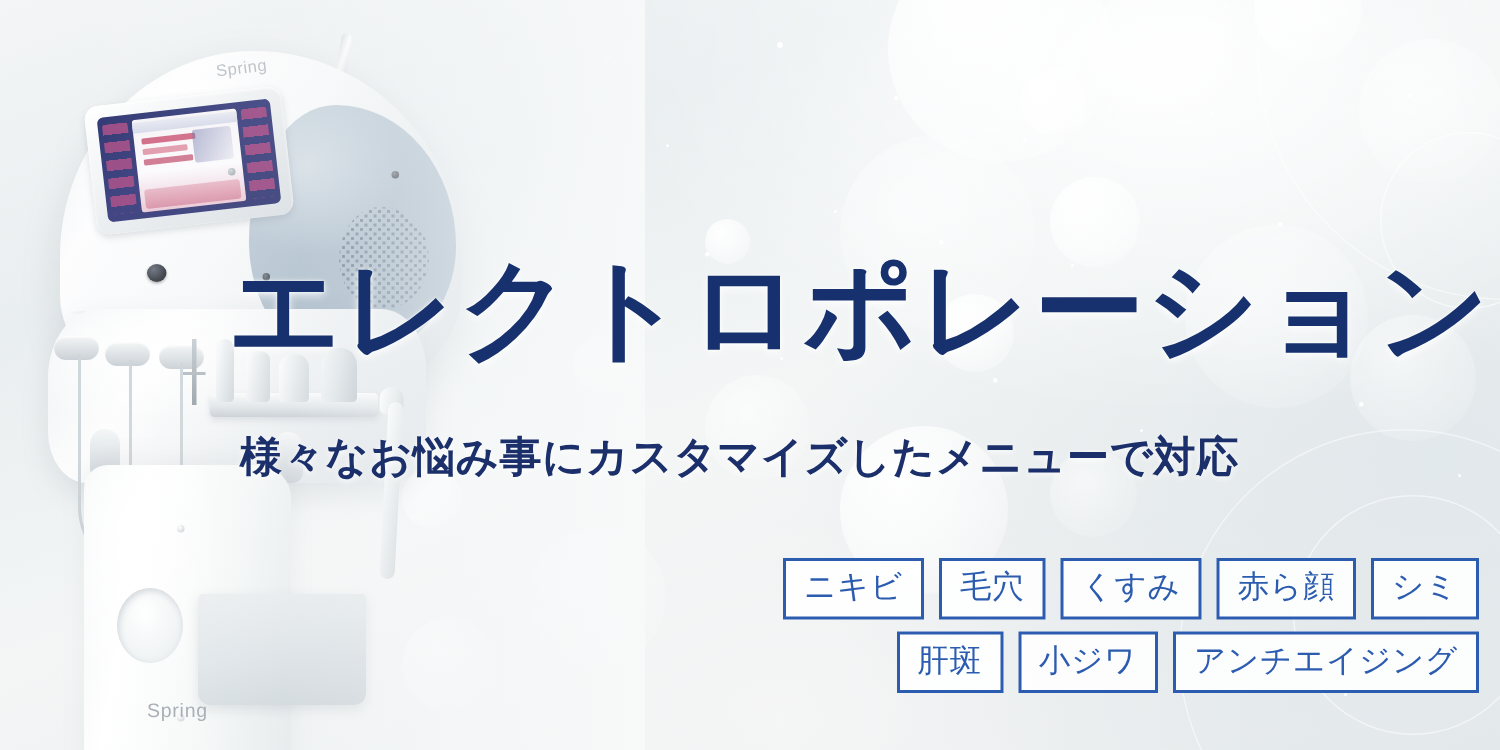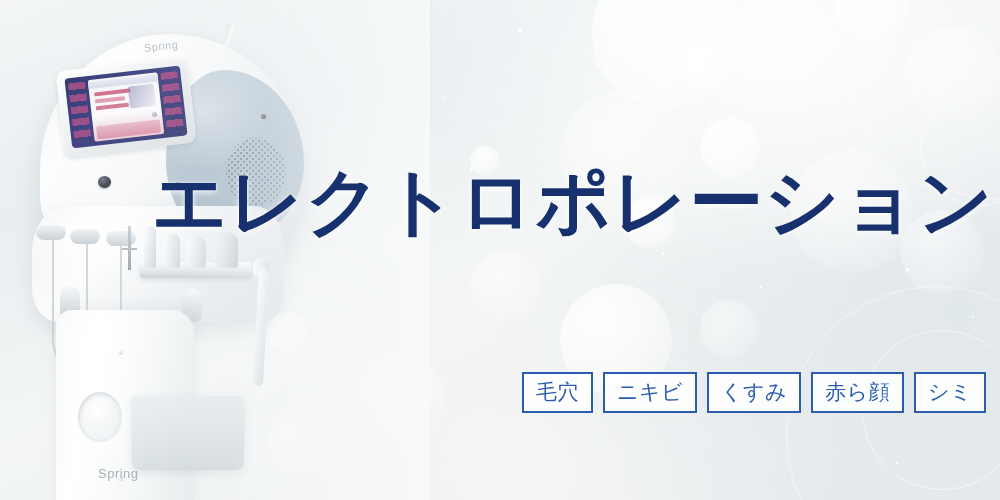--- a/index.html
+++ b/index.html
@@ -331,21 +331,21 @@
     -webkit-background-clip: text;
     background-clip: text;
     -webkit-text-fill-color: transparent;
     text-shadow: 0 1px 0 rgba(255,255,255,0.55);
     white-space: nowrap;
   }
 
   .headline {
     position: absolute;
     left: 152px; top: 170px;
-    font-family: Liberation Mono, monospace;
+    font-family: Liberation Serif, serif;
     font-size: 74px;
     font-weight: 700;
     letter-spacing: 1px;
     line-height: 1;
     color: #17306e;
     text-shadow: 0 2px 6px rgba(255,255,255,0.8), 0 0 2px rgba(255,255,255,0.9);
     white-space: nowrap;
   }
 
   .subline {
@@ -495,25 +495,31 @@
     <div class="col-dimple"></div>
     <div class="col-dot d1"></div>
     <div class="col-dot d2"></div>
     <div class="brand-bottom">Spring</div>
   </div>
 
   <div class="veil"></div>
 
   <div class="copy">
     <div class="headline">エレクトロポレーション</div>
+    <div class="subline">様々なお悩み事にカスタマイズしたメニューで対応</div>
   </div>
 
   <div class="tags">
     <div class="tag-row">
+      <div class="tag">ニキビ</div>
       <div class="tag">毛穴</div>
-      <div class="tag">ニキビ</div>
       <div class="tag">くすみ</div>
       <div class="tag">赤ら顔</div>
       <div class="tag">シミ</div>
     </div>
+    <div class="tag-row">
+      <div class="tag">肝斑</div>
+      <div class="tag">小ジワ</div>
+      <div class="tag">アンチエイジング</div>
+    </div>
   </div>
 
 </div>
 
 </body></html>

